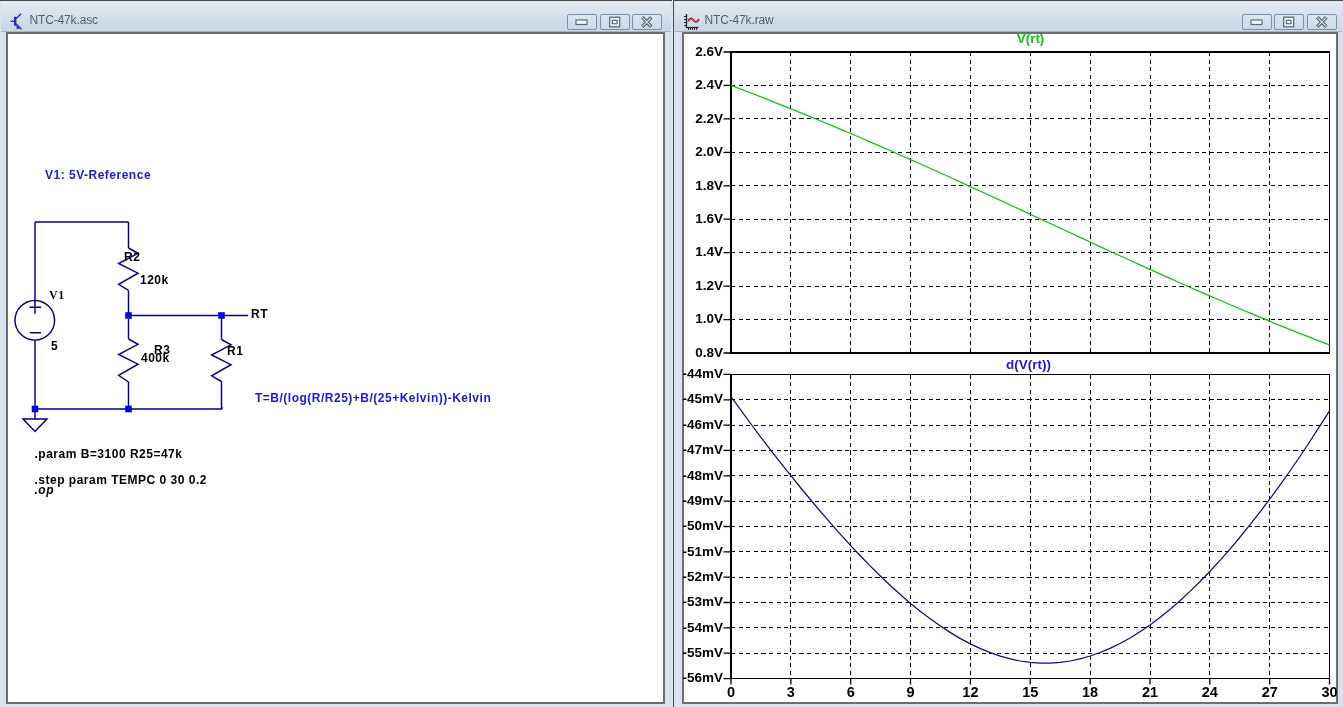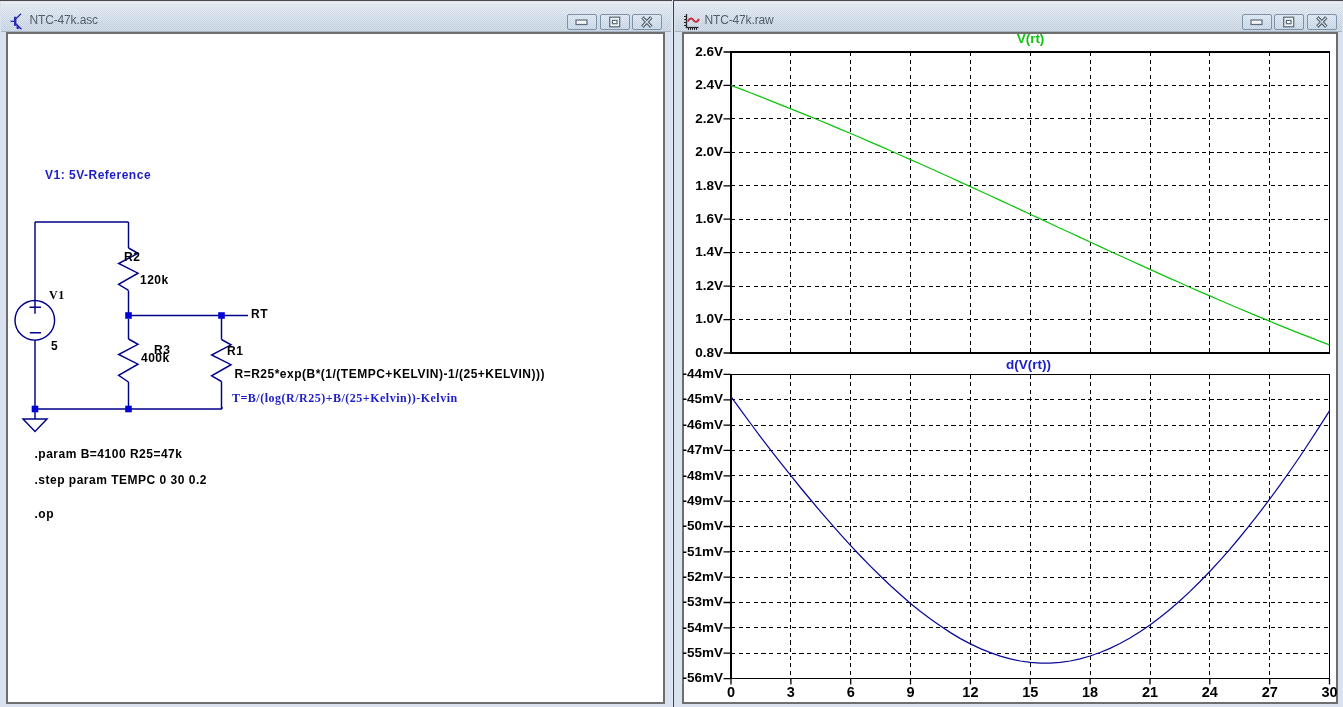--- a/index.html
+++ b/index.html
@@ -75,25 +75,24 @@
  </svg>
  <div class="lab blu" style="left:45px;top:165.5px;">V1: 5V-Reference</div>
  <div class="lab" style="left:124px;top:247.5px;">R2</div>
  <div class="lab" style="left:140px;top:270.5px;">120k</div>
  <div class="lab" style="left:49px;top:286.3px;font-family:Liberation Serif, serif;">V1</div>
  <div class="lab" style="left:51px;top:337.4px;">5</div>
  <div class="lab" style="left:251px;top:305.2px;">RT</div>
  <div class="lab" style="left:154px;top:341.0px;">R3</div>
  <div class="lab" style="left:141px;top:349px;">400k</div>
  <div class="lab" style="left:227px;top:341.5px;">R1</div>
- <div class="lab" style="left:234.5px;top:364.8px;">R=R25*exp(B*(1/(TEMPC+KELVIN)-1/(25+KELVIN)))</div>
- <div class="lab blu" style="left:232px;top:388.8px;font-family:Liberation Serif, serif;">T=B/(log(R/R25)+B/(25+Kelvin))-Kelvin</div>
- <div class="lab" style="left:34.5px;top:444.9px;">.param B=4100 R25=47k</div>
+ <div class="lab blu" style="left:255px;top:388.8px;">T=B/(log(R/R25)+B/(25+Kelvin))-Kelvin</div>
+ <div class="lab" style="left:34.5px;top:444.9px;">.param B=3100 R25=47k</div>
  <div class="lab" style="left:34.5px;top:471.2px;">.step param TEMPC 0 30 0.2</div>
- <div class="lab" style="left:34.5px;top:505px;">.op</div>
+ <div class="lab" style="left:34.5px;top:481px;font-style:italic;">.op</div>
 </div>
 
 <div class="win" style="left:673px;width:670px;border-left:1px solid #3e3e3e;">
  <div class="tbar">
   <svg width="18" height="17" style="left:8px;top:10.5px" viewBox="0 0 18 17">
     <g stroke="#111" stroke-width="1.3" fill="none">
       <line x1="3.5" y1="0" x2="3.5" y2="13.5"></line>
       <line x1="2.8" y1="13.5" x2="15.5" y2="13.5"></line>
       <path d="M1,2.5 H3.5 M1,5.5 H3.5 M1,8.5 H3.5 M1,11.5 H3.5 M5.5,13.5 V16 M7.5,13.5 V16 M9.5,13.5 V16 M11.5,13.5 V16 M13.5,13.5 V16" stroke-width="1"></path>
     </g>

